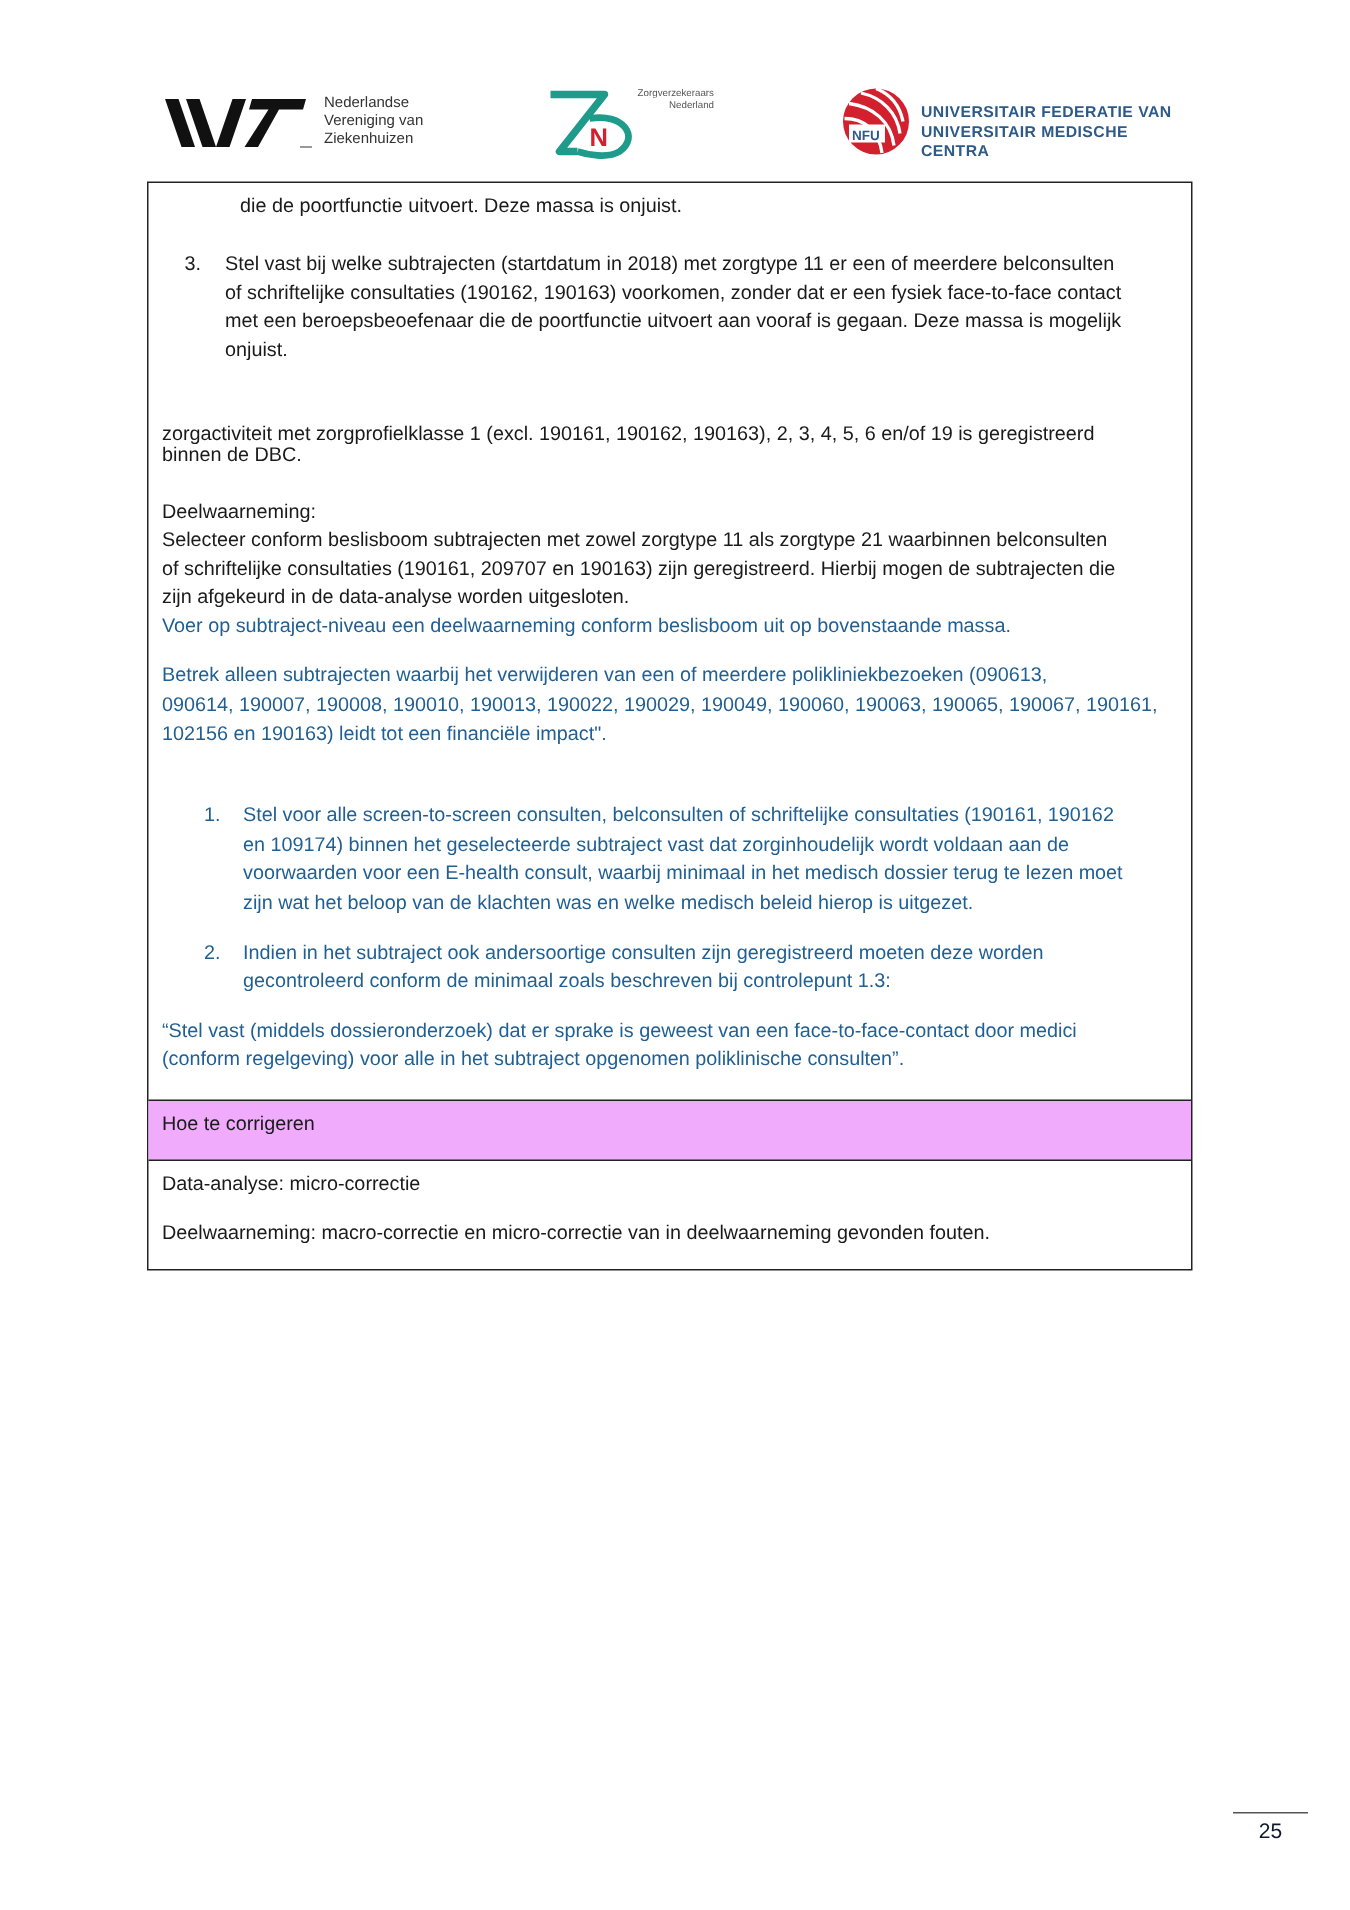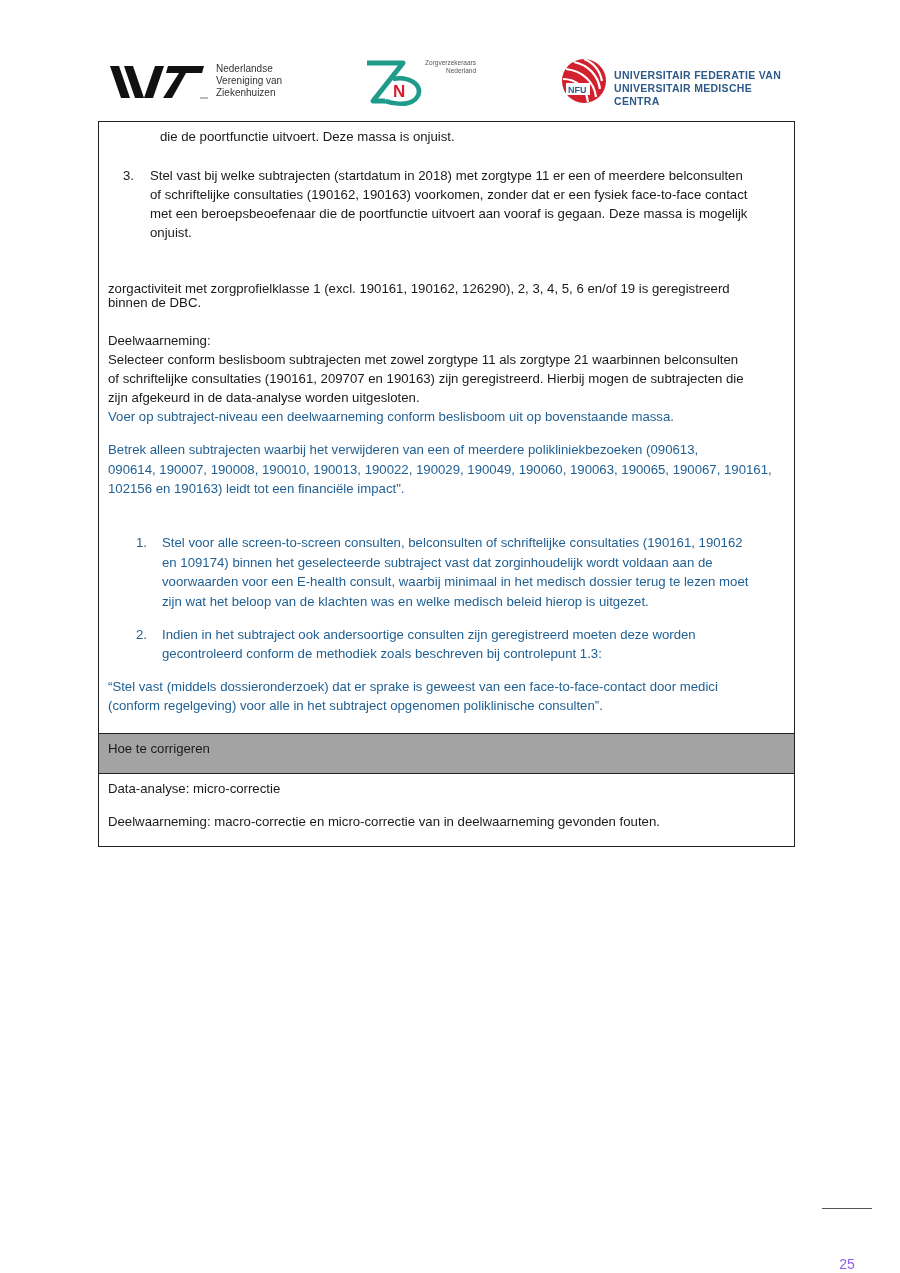--- a/index.html
+++ b/index.html
@@ -7,27 +7,27 @@
   .header { position:absolute; top:55px; left:0; width:900px; height:55px; }
   .logo-nvz { position:absolute; left:110px; top:5px; width:180px; height:44px; }
   .nvz-mark { position:absolute; left:0; top:4px; }
   .nvz-text { position:absolute; left:106px; top:3px; font-size:10px; line-height:12px; color:#333; }
   .logo-zn { position:absolute; left:363px; top:2px; width:115px; height:50px; }
   .zn-text { position:absolute; left:55px; top:2px; font-size:6.5px; line-height:8px; color:#555; text-align:right; width:58px; }
   .logo-nfu { position:absolute; left:560px; top:2px; width:240px; height:48px; }
   .nfu-text { position:absolute; left:54px; top:12px; font-size:10.5px; line-height:13px; color:#2e5a8a; font-weight:bold; letter-spacing:0.3px; }
   .box { position:absolute; left:98px; top:121px; width:697px; height:726px; border:1.5px solid #222; box-sizing:border-box; }
   .section1 { position:absolute; left:0; top:0; width:100%; height:612px; border-bottom:1px solid #222; box-sizing:border-box; }
-  .section-head { position:absolute; left:0; top:612px; width:100%; height:40px; background:#a3a3a3; border-bottom:1px solid #222; box-sizing:border-box;text-decoration:underline; }
+  .section-head { position:absolute; left:0; top:612px; width:100%; height:40px; background:#f0abfc; border-bottom:1px solid #222; box-sizing:border-box;text-decoration:underline; }
   .section3 { position:absolute; left:0; top:652px; width:100%; height:74px; }
   .t { position:absolute; font-size:13.2px; line-height:19.6px; white-space:nowrap; }
   .blue { color:#1f5f93; }
   .b { font-weight:bold; }
   .page-rule { position:absolute; left:822px; top:1208px; width:50px; border-top:1px solid #555; }
-  .page-num { position:absolute; left:822px; top:1256px; width:50px; text-align:center; font-size:14px; color:#8b5cf6; }
+  .page-num { position:absolute; left:822px; top:1212px; width:50px; text-align:center; font-size:14px; color:#0f172a; }
 </style>
 </head>
 <body>
 
 <div class="header">
   <div class="logo-nvz">
     <svg class="nvz-mark" width="98" height="36" viewBox="0 0 98 36">
       <polygon points="0,2 9,2 20,34 11,34" fill="#111"></polygon>
       <polygon points="14,2 23,2 34,34 25,34" fill="#111"></polygon>
       <polygon points="34,34 45,2 54,2 43,34" fill="#111"></polygon>
@@ -73,42 +73,42 @@
 <div class="box">
   <div class="section1">
     <div class="t" style="left:61px; top:5px;">die de poortfunctie uitvoert. Deze massa is onjuist.</div>
 
     <div class="t" style="left:24px; top:44px;">3.</div>
     <div class="t" style="left:51px; top:44px;">Stel vast bij welke subtrajecten (startdatum in 2018) met zorgtype 11 er een of meerdere belconsulten</div>
     <div class="t" style="left:51px; top:63px;">of schriftelijke consultaties (190162, 190163) voorkomen, zonder dat er een fysiek face-to-face contact</div>
     <div class="t" style="left:51px; top:82px;">met een beroepsbeoefenaar die de poortfunctie uitvoert aan vooraf is gegaan. Deze massa is mogelijk</div>
     <div class="t" style="left:51px; top:101px;">onjuist.</div>
 
-    <div class="t" style="left:9px; top:157px;">zorgactiviteit met zorgprofielklasse 1 (excl. 190161, 190162, 126290), 2, 3, 4, 5, 6 en/of 19 is geregistreerd</div>
+    <div class="t" style="left:9px; top:157px;">zorgactiviteit met zorgprofielklasse 1 (excl. 190161, 190162, 190163), 2, 3, 4, 5, 6 en/of 19 is geregistreerd</div>
     <div class="t" style="left:9px; top:171px;">binnen de DBC.</div>
 
     <div class="t b" style="left:9px; top:209px; font-weight:normal;">Deelwaarneming:</div>
     <div class="t" style="left:9px; top:228px;">Selecteer conform beslisboom subtrajecten met zowel zorgtype 11 als zorgtype 21 waarbinnen belconsulten</div>
     <div class="t" style="left:9px; top:247px;">of schriftelijke consultaties (190161, 209707 en 190163) zijn geregistreerd. Hierbij mogen de subtrajecten die</div>
     <div class="t" style="left:9px; top:266px;">zijn afgekeurd in de data-analyse worden uitgesloten.</div>
     <div class="t blue" style="left:9px; top:285px;">Voer op subtraject-niveau een deelwaarneming conform beslisboom uit op bovenstaande massa.</div>
 
     <div class="t blue" style="left:9px; top:318px;">Betrek alleen subtrajecten waarbij het verwijderen van een of meerdere polikliniekbezoeken (090613,</div>
     <div class="t blue" style="left:9px; top:338px;">090614, 190007, 190008, 190010, 190013, 190022, 190029, 190049, 190060, 190063, 190065, 190067, 190161,</div>
     <div class="t blue" style="left:9px; top:357px;">102156 en 190163) leidt tot een financiële impact".</div>
 
     <div class="t blue" style="left:37px; top:411px;">1.</div>
     <div class="t blue" style="left:63px; top:411px;">Stel voor alle screen-to-screen consulten, belconsulten of schriftelijke consultaties (190161, 190162</div>
     <div class="t blue" style="left:63px; top:431px;">en 109174) binnen het geselecteerde subtraject vast dat zorginhoudelijk wordt voldaan aan de</div>
     <div class="t blue" style="left:63px; top:450px;">voorwaarden voor een E-health consult, waarbij minimaal in het medisch dossier terug te lezen moet</div>
     <div class="t blue" style="left:63px; top:470px;">zijn wat het beloop van de klachten was en welke medisch beleid hierop is uitgezet.</div>
 
     <div class="t blue" style="left:37px; top:503px;">2.</div>
     <div class="t blue" style="left:63px; top:503px;">Indien in het subtraject ook andersoortige consulten zijn geregistreerd moeten deze worden</div>
-    <div class="t blue" style="left:63px; top:522px;">gecontroleerd conform de methodiek zoals beschreven bij controlepunt 1.3:</div>
+    <div class="t blue" style="left:63px; top:522px;">gecontroleerd conform de minimaal zoals beschreven bij controlepunt 1.3:</div>
 
     <div class="t blue" style="left:9px; top:555px;">“Stel vast (middels dossieronderzoek) dat er sprake is geweest van een face-to-face-contact door medici</div>
     <div class="t blue" style="left:9px; top:574px;">(conform regelgeving) voor alle in het subtraject opgenomen poliklinische consulten”.</div>
   </div>
 
   <div class="section-head">
     <div class="t" style="left:9px; top:5px;">Hoe te corrigeren</div>
   </div>
 
   <div class="section3">

